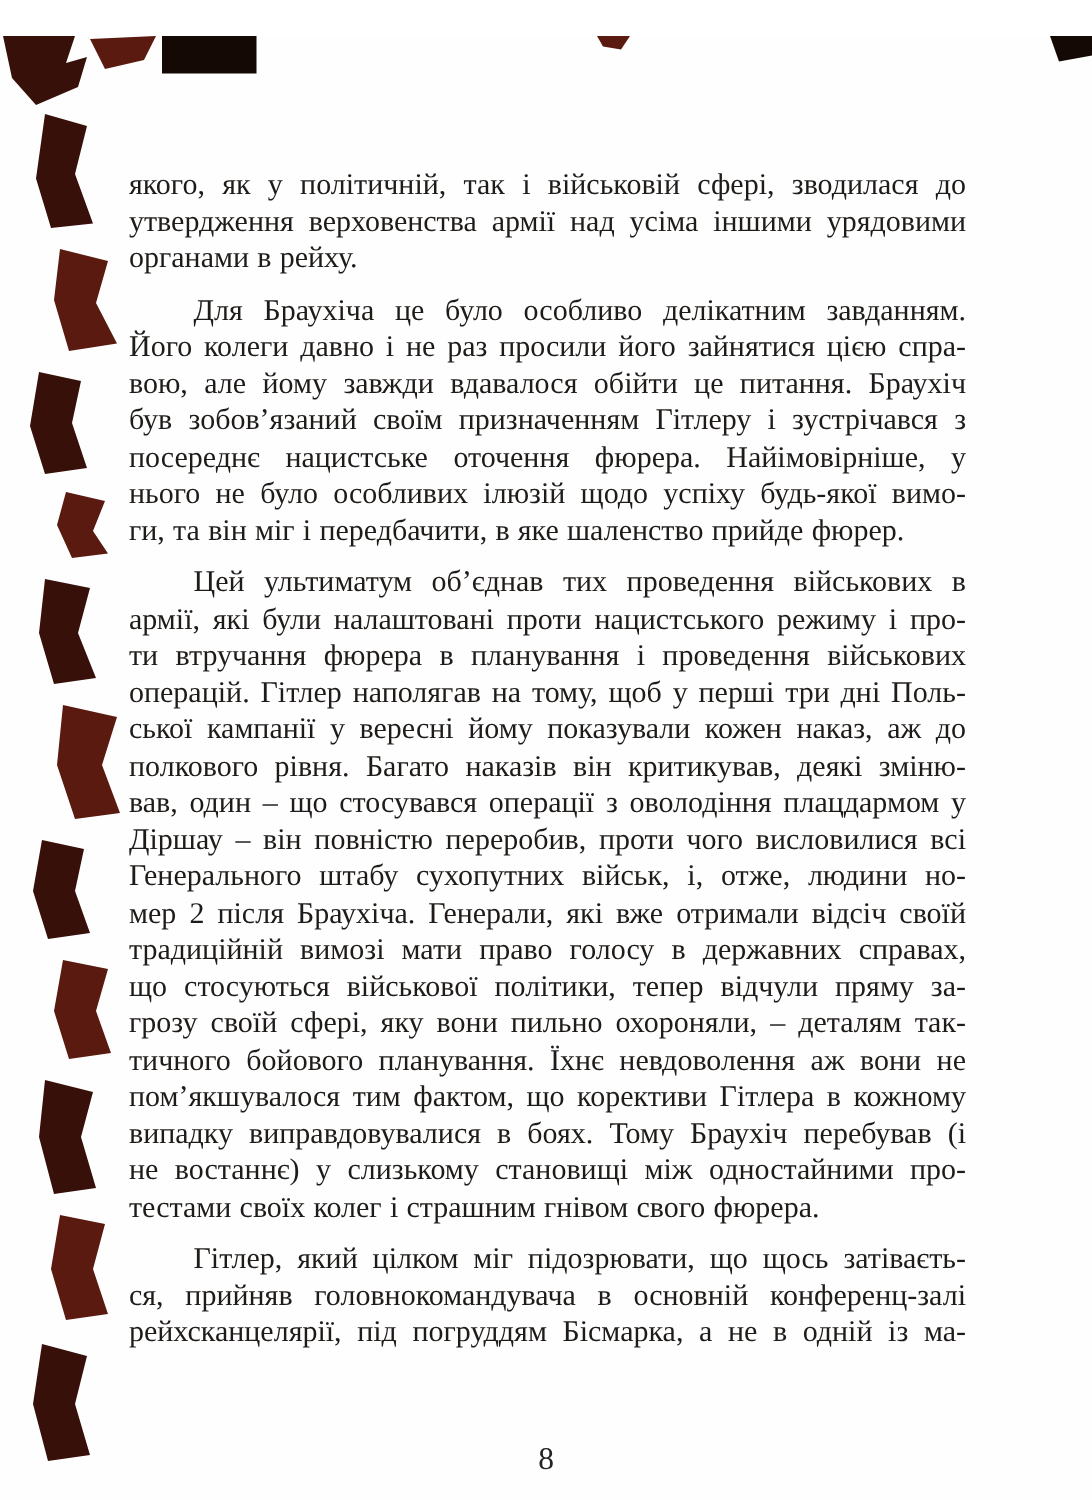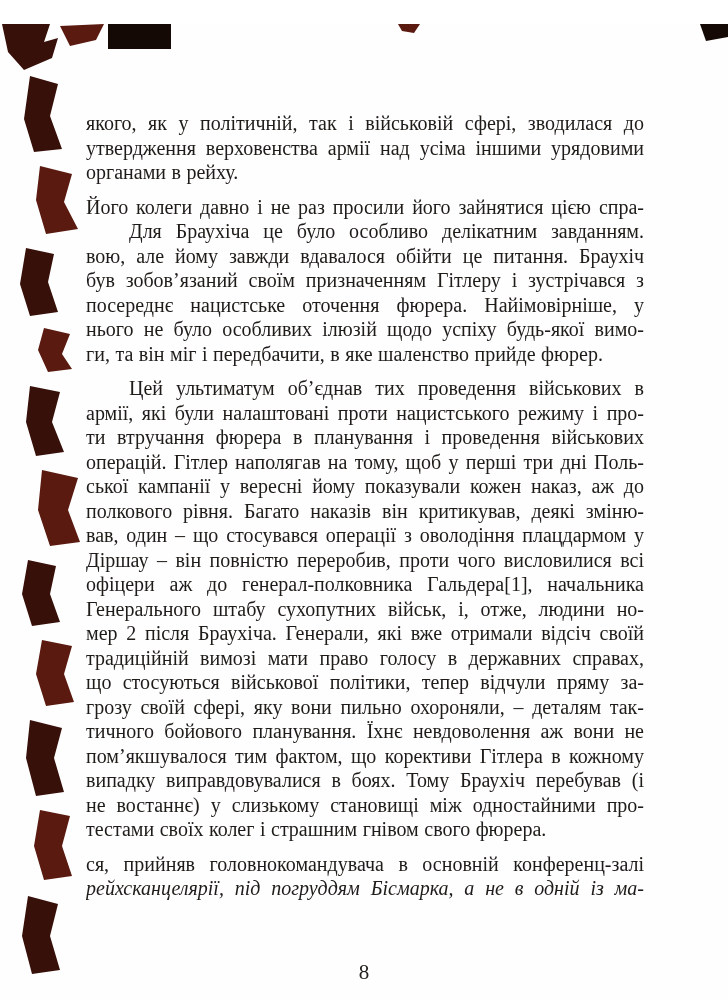--- a/index.html
+++ b/index.html
@@ -38,21 +38,21 @@
     line-height: 24.5px;
     font-size: 20px;
     text-align: justify;
     text-align-last: justify;
     overflow: hidden;
     white-space: normal;
     word-spacing: 0.5px;
   }
   .para.indent .line.first { text-indent: 43px; }
   .para .line.last { text-align-last: left; }
-  .para.justify-last .line.last { text-align-last: justify; font-style: italic; }
+  .para.justify-last .line.last { text-align-last: justify; }
   .page-number {
     position: absolute;
     left: 0;
     top: 936px;
     width: 728px;
     text-align: center;
     font-size: 21px;
     color: #252220;
   }
 </style>
@@ -85,50 +85,50 @@
     <polygon class="blob" points="20,982 58,984 52,1000 16,1000"></polygon>
   </svg>
 
   <main class="text-block">
       <div class="para">
         <div class="line first">якого, як у політичній, так і військовій сфері, зводилася до</div>
         <div class="line">утвердження верховенства армії над усіма іншими урядовими</div>
         <div class="line last">органами в рейху.</div>
       </div>
       <div class="para indent">
+        <div class="line first">Для Браухіча це було особливо делікатним завданням.</div>
         <div class="line">Його колеги давно і не раз просили його зайнятися цією спра-</div>
-        <div class="line first">Для Браухіча це було особливо делікатним завданням.</div>
         <div class="line">вою, але йому завжди вдавалося обійти це питання. Браухіч</div>
         <div class="line">був зобов’язаний своїм призначенням Гітлеру і зустрічався з</div>
         <div class="line">посереднє нацистське оточення фюрера. Найімовірніше, у</div>
         <div class="line">нього не було особливих ілюзій щодо успіху будь-якої вимо-</div>
         <div class="line last">ги, та він міг і передбачити, в яке шаленство прийде фюрер.</div>
       </div>
       <div class="para indent">
         <div class="line first">Цей ультиматум об’єднав тих проведення військових в</div>
         <div class="line">армії, які були налаштовані проти нацистського режиму і про-</div>
         <div class="line">ти втручання фюрера в планування і проведення військових</div>
         <div class="line">операцій. Гітлер наполягав на тому, щоб у перші три дні Поль-</div>
         <div class="line">ської кампанії у вересні йому показували кожен наказ, аж до</div>
         <div class="line">полкового рівня. Багато наказів він критикував, деякі зміню-</div>
         <div class="line">вав, один – що стосувався операції з оволодіння плацдармом у</div>
         <div class="line">Діршау – він повністю переробив, проти чого висловилися всі</div>
-        <div class="line">офіцери аж до генерал-полковника Гальдера[1], начальника</div>
         <div class="line">Генерального штабу сухопутних військ, і, отже, людини но-</div>
         <div class="line">мер 2 після Браухіча. Генерали, які вже отримали відсіч своїй</div>
         <div class="line">традиційній вимозі мати право голосу в державних справах,</div>
         <div class="line">що стосуються військової політики, тепер відчули пряму за-</div>
         <div class="line">грозу своїй сфері, яку вони пильно охороняли, – деталям так-</div>
         <div class="line">тичного бойового планування. Їхнє невдоволення аж вони не</div>
         <div class="line">пом’якшувалося тим фактом, що корективи Гітлера в кожному</div>
         <div class="line">випадку виправдовувалися в боях. Тому Браухіч перебував (і</div>
         <div class="line">не востаннє) у слизькому становищі між одностайними про-</div>
         <div class="line last">тестами своїх колег і страшним гнівом свого фюрера.</div>
       </div>
       <div class="para indent justify-last">
+        <div class="line first">Гітлер, який цілком міг підозрювати, що щось затіваєть-</div>
         <div class="line">ся, прийняв головнокомандувача в основній конференц-залі</div>
         <div class="line last">рейхсканцелярії, під погруддям Бісмарка, а не в одній із ма-</div>
       </div>
     </main>
 
   <div class="page-number">8</div>
 
 </div>
 
 </body></html>

